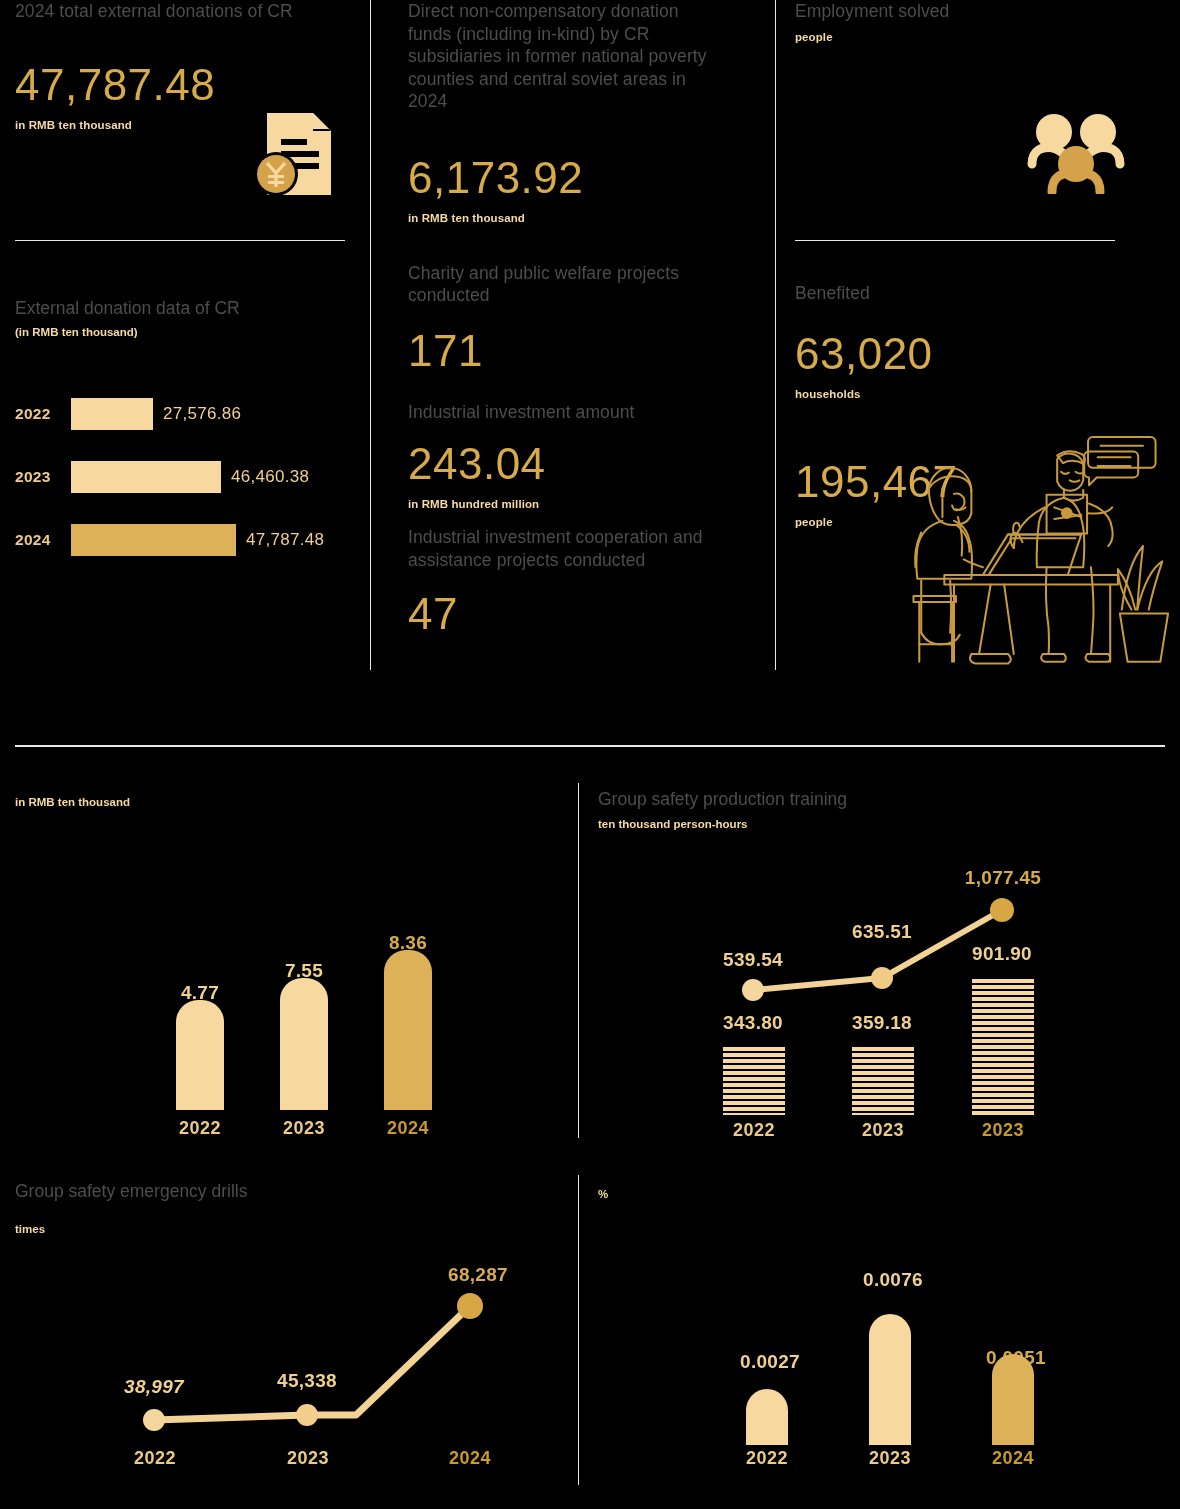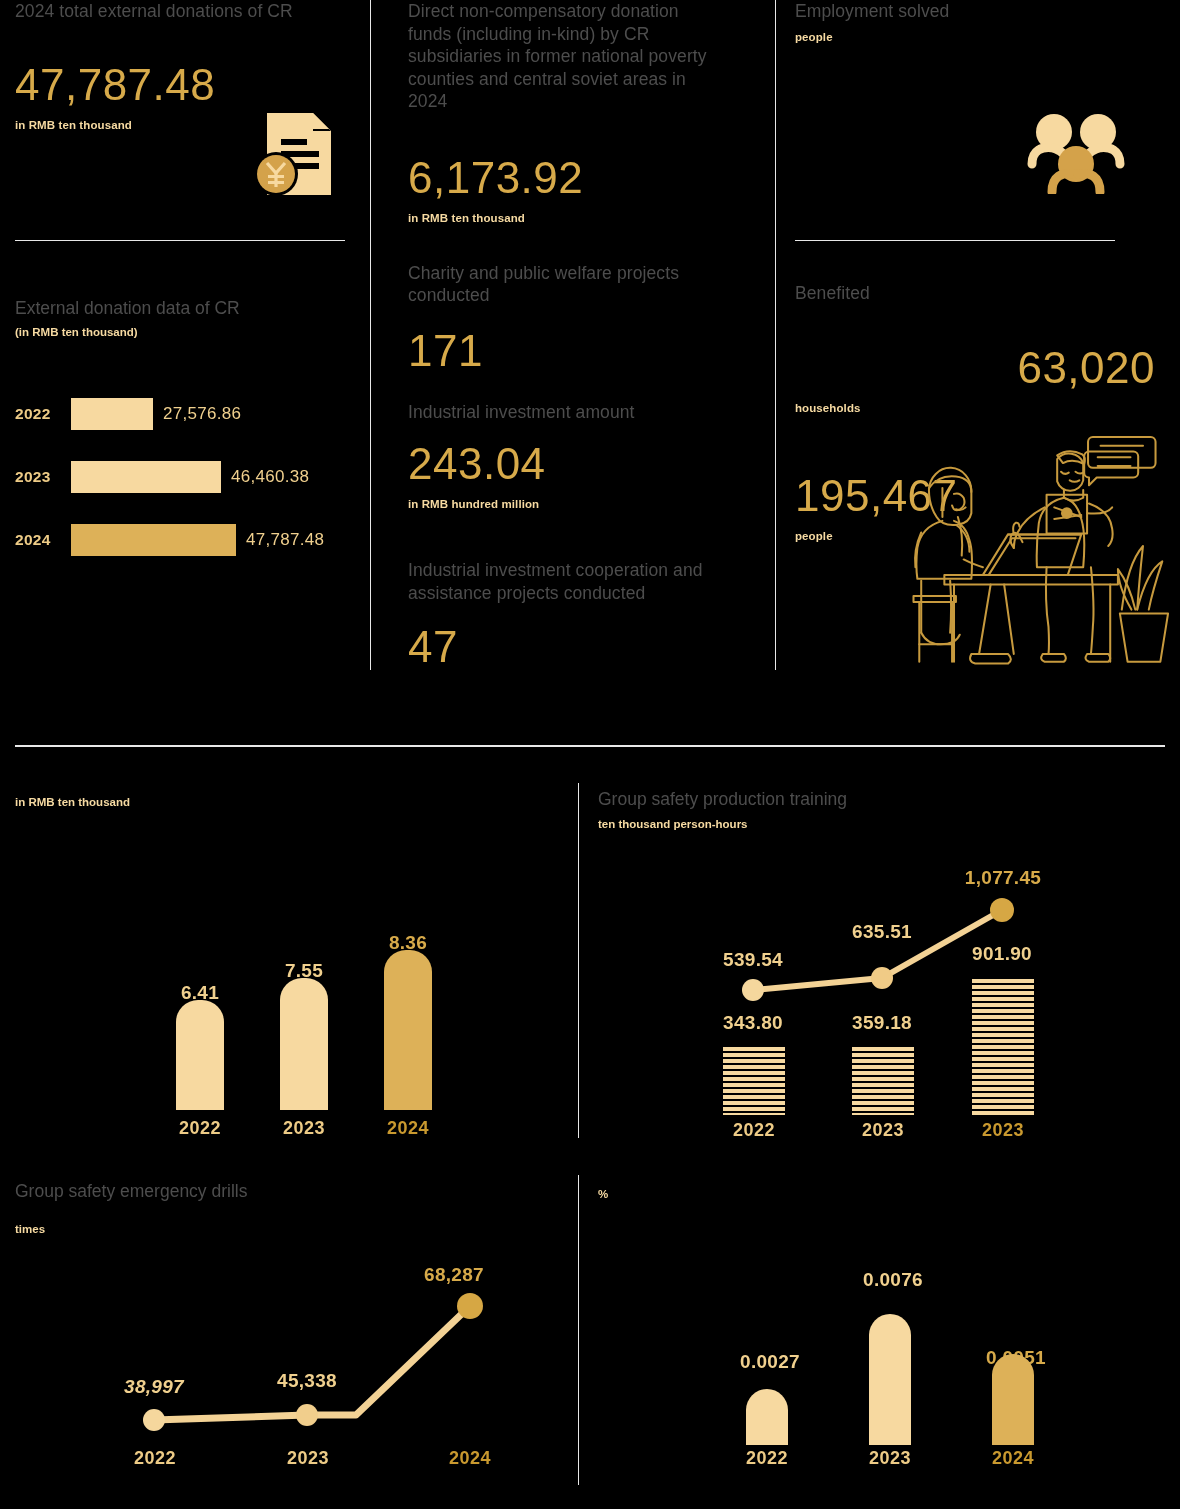--- a/index.html
+++ b/index.html
@@ -213,21 +213,21 @@
     <div class="kpi-big" style="margin-top:39px;">6,173.92</div>
     <div class="kpi-unit" style="margin-top:7px;">in RMB ten thousand</div>
 
     <div class="kpi-label" style="width:312px; margin-top:36px;">Charity and public welfare projects conducted</div>
     <div class="kpi-big" style="margin-top:18px;">171</div>
 
     <div class="kpi-label" style="width:312px; margin-top:24px;">Industrial investment amount</div>
     <div class="kpi-big" style="margin-top:15px;">243.04</div>
     <div class="kpi-unit" style="margin-top:7px;">in RMB hundred million</div>
 
-    <div class="kpi-label" style="width:312px; margin-top:47px;">Industrial investment cooperation and assistance projects conducted</div>
+    <div class="kpi-label" style="width:312px; margin-top:14px;">Industrial investment cooperation and assistance projects conducted</div>
     <div class="kpi-big" style="margin-top:17px;">47</div>
   </div>
 
   <div class="col" style="left:795px; top:0px; width:360px;">
     <div class="kpi-label">Employment solved</div>
     <div class="kpi-unit" style="margin-top:7px;">people</div>
   </div>
 
   <div class="icon" style="left:1022px; top:112px; width:105px; height:82px;">
     <svg width="105" height="82" viewBox="0 0 105 82">
@@ -240,21 +240,21 @@
       <circle cx="54" cy="52" r="18" fill="#d4a24a"></circle>
       <path d="M30 80 C30 64, 40 60, 52 62" stroke="#d4a24a" stroke-width="9" fill="none" stroke-linecap="round"></path>
       <path d="M78 80 C78 64, 68 60, 56 62" stroke="#d4a24a" stroke-width="9" fill="none" stroke-linecap="round"></path>
     </svg>
   </div>
 
   <div class="hr-thin" style="left:795px; top:240px; width:320px;"></div>
 
   <div class="col" style="left:795px; top:282px; width:360px;">
     <div class="kpi-label">Benefited</div>
-    <div class="kpi-big" style="margin-top:37px;text-align:right;">63,020</div>
+    <div class="kpi-big" style="margin-top:23px;">63,020</div>
     <div class="kpi-unit" style="margin-top:7px;">households</div>
 
     <div class="kpi-big" style="margin-top:54px;">195,467</div>
     <div class="kpi-unit" style="margin-top:7px;">people</div>
   </div>
 
   <div class="icon" style="left:900px; top:420px; width:270px; height:250px;">
     <svg width="270" height="250" viewBox="0 0 280 250" fill="none" stroke="#cфа" stroke-linecap="round" stroke-linejoin="round">
       <g stroke="#c79a3e" stroke-width="2.1" fill="none">
 
@@ -334,21 +334,21 @@
 
   <div class="vr-thin" style="left:578px; top:783px; height:355px;"></div>
   <div class="vr-thin" style="left:578px; top:1175px; height:310px;"></div>
 
   <div class="col" style="left:15px; top:788px; width:540px;">
     <div class="sect-unit" style="margin-top:7px;">in RMB ten thousand</div>
   </div>
 
   <div class="vbar-wrap" style="left:150px; top:930px; width:340px; height:180px;">
 
-    <div class="vbar-val" style="left:0px; top:52px; width:100px;">6.41</div>
+    <div class="vbar-val" style="left:0px; top:52px; width:100px;">4.77</div>
     <div class="vbar" style="left:26px; left:26px; bottom:0; width:48px; height:110px; background:#f7d9a0;"></div>
 
     <div class="vbar-val" style="left:104px; top:30px; width:100px;">7.55</div>
     <div class="vbar" style="left:130px; bottom:0; width:48px; height:132px; background:#f7d9a0;"></div>
 
     <div class="vbar-val dark" style="left:208px; top:2px; width:100px;">8.36</div>
     <div class="vbar" style="left:234px; bottom:0; width:48px; height:160px; background:#ddb158;"></div>
   </div>
   <div class="vbar-wrap" style="left:150px; top:1118px; width:340px; height:26px;">
     <div class="vbar-year" style="left:0px; width:100px;">2022</div>
@@ -396,21 +396,21 @@
 
   <div class="vbar-wrap" style="left:120px; top:1270px; width:400px; height:180px;">
     <svg class="linechart" style="left:0; top:0;" width="400" height="180">
       <polyline points="34,150 187,145 235,145 236,145 350,36" stroke="#f3d295" stroke-width="7" fill="none" stroke-linejoin="round" stroke-linecap="round"></polyline>
       <circle cx="34" cy="150" r="11" fill="#f5d79d"></circle>
       <circle cx="187" cy="145" r="11" fill="#f1ce8c"></circle>
       <circle cx="350" cy="36" r="13" fill="#d6a744"></circle>
     </svg>
     <div class="pt-label" style="left:-16px; top:106px; width:100px;font-style:italic;">38,997</div>
     <div class="pt-label" style="left:137px; top:100px; width:100px;">45,338</div>
-    <div class="pt-label dark" style="left:284px; top:-6px; width:100px;">68,287</div>
+    <div class="pt-label dark" style="left:308px; top:-6px; width:100px;">68,287</div>
   </div>
 
   <div class="vbar-wrap" style="left:120px; top:1448px; width:400px; height:26px;">
     <div class="vbar-year" style="left:-15px; width:100px;">2022</div>
     <div class="vbar-year" style="left:138px; width:100px;">2023</div>
     <div class="vbar-year dark" style="left:300px; width:100px;">2024</div>
   </div>
 
   <div class="col" style="left:598px; top:1180px; width:560px;">
     <div class="sect-unit" style="margin-top:7px;">%</div>

